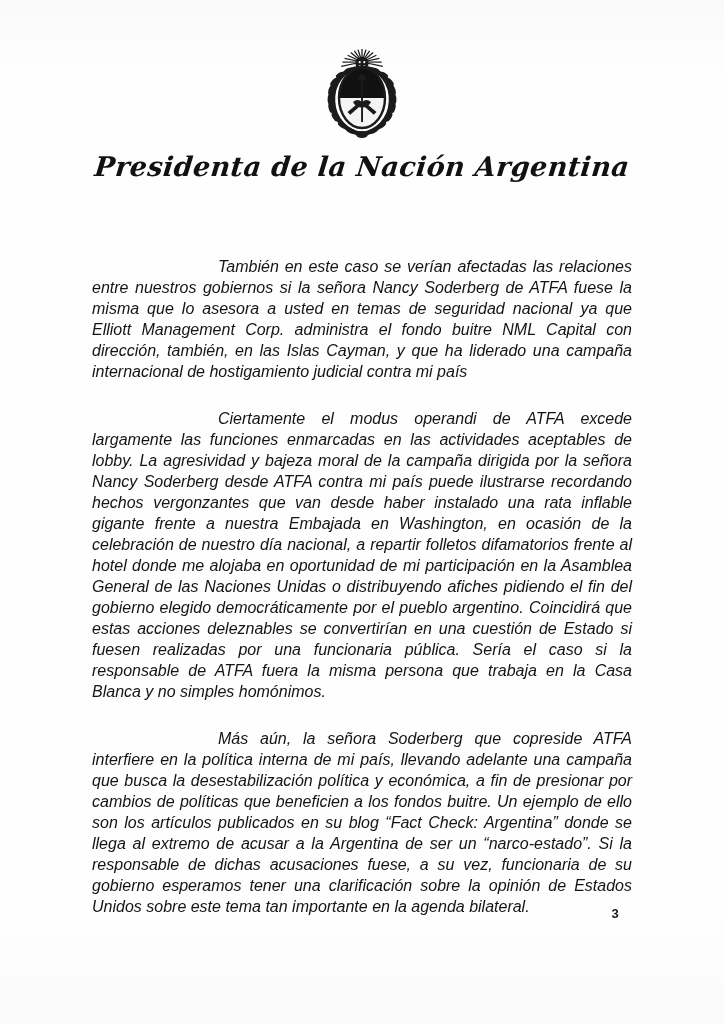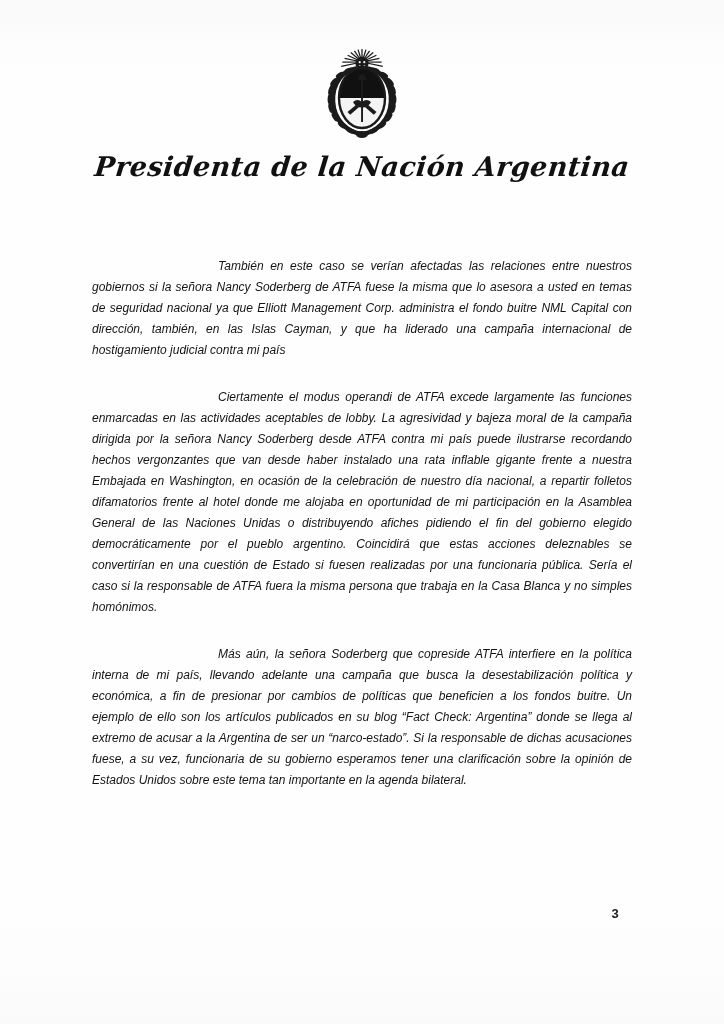--- a/index.html
+++ b/index.html
@@ -60,21 +60,21 @@
   
   #letter-body {
     position: absolute;
     left: 92px;
     top: 256px;
     width: 540px;
   }
   .para {
     font-family: "Liberation Sans", sans-serif;
     font-style: italic;
-    font-size: 12px;
+    font-size: 16px;
     line-height: 21px;
     color: #141414;
     text-align: justify;
     text-indent: 126px;
     margin: 0 0 26px 0;
     -webkit-hyphens: none;
     hyphens: none;
   }
   .para:last-child { margin-bottom: 16px; }
 

